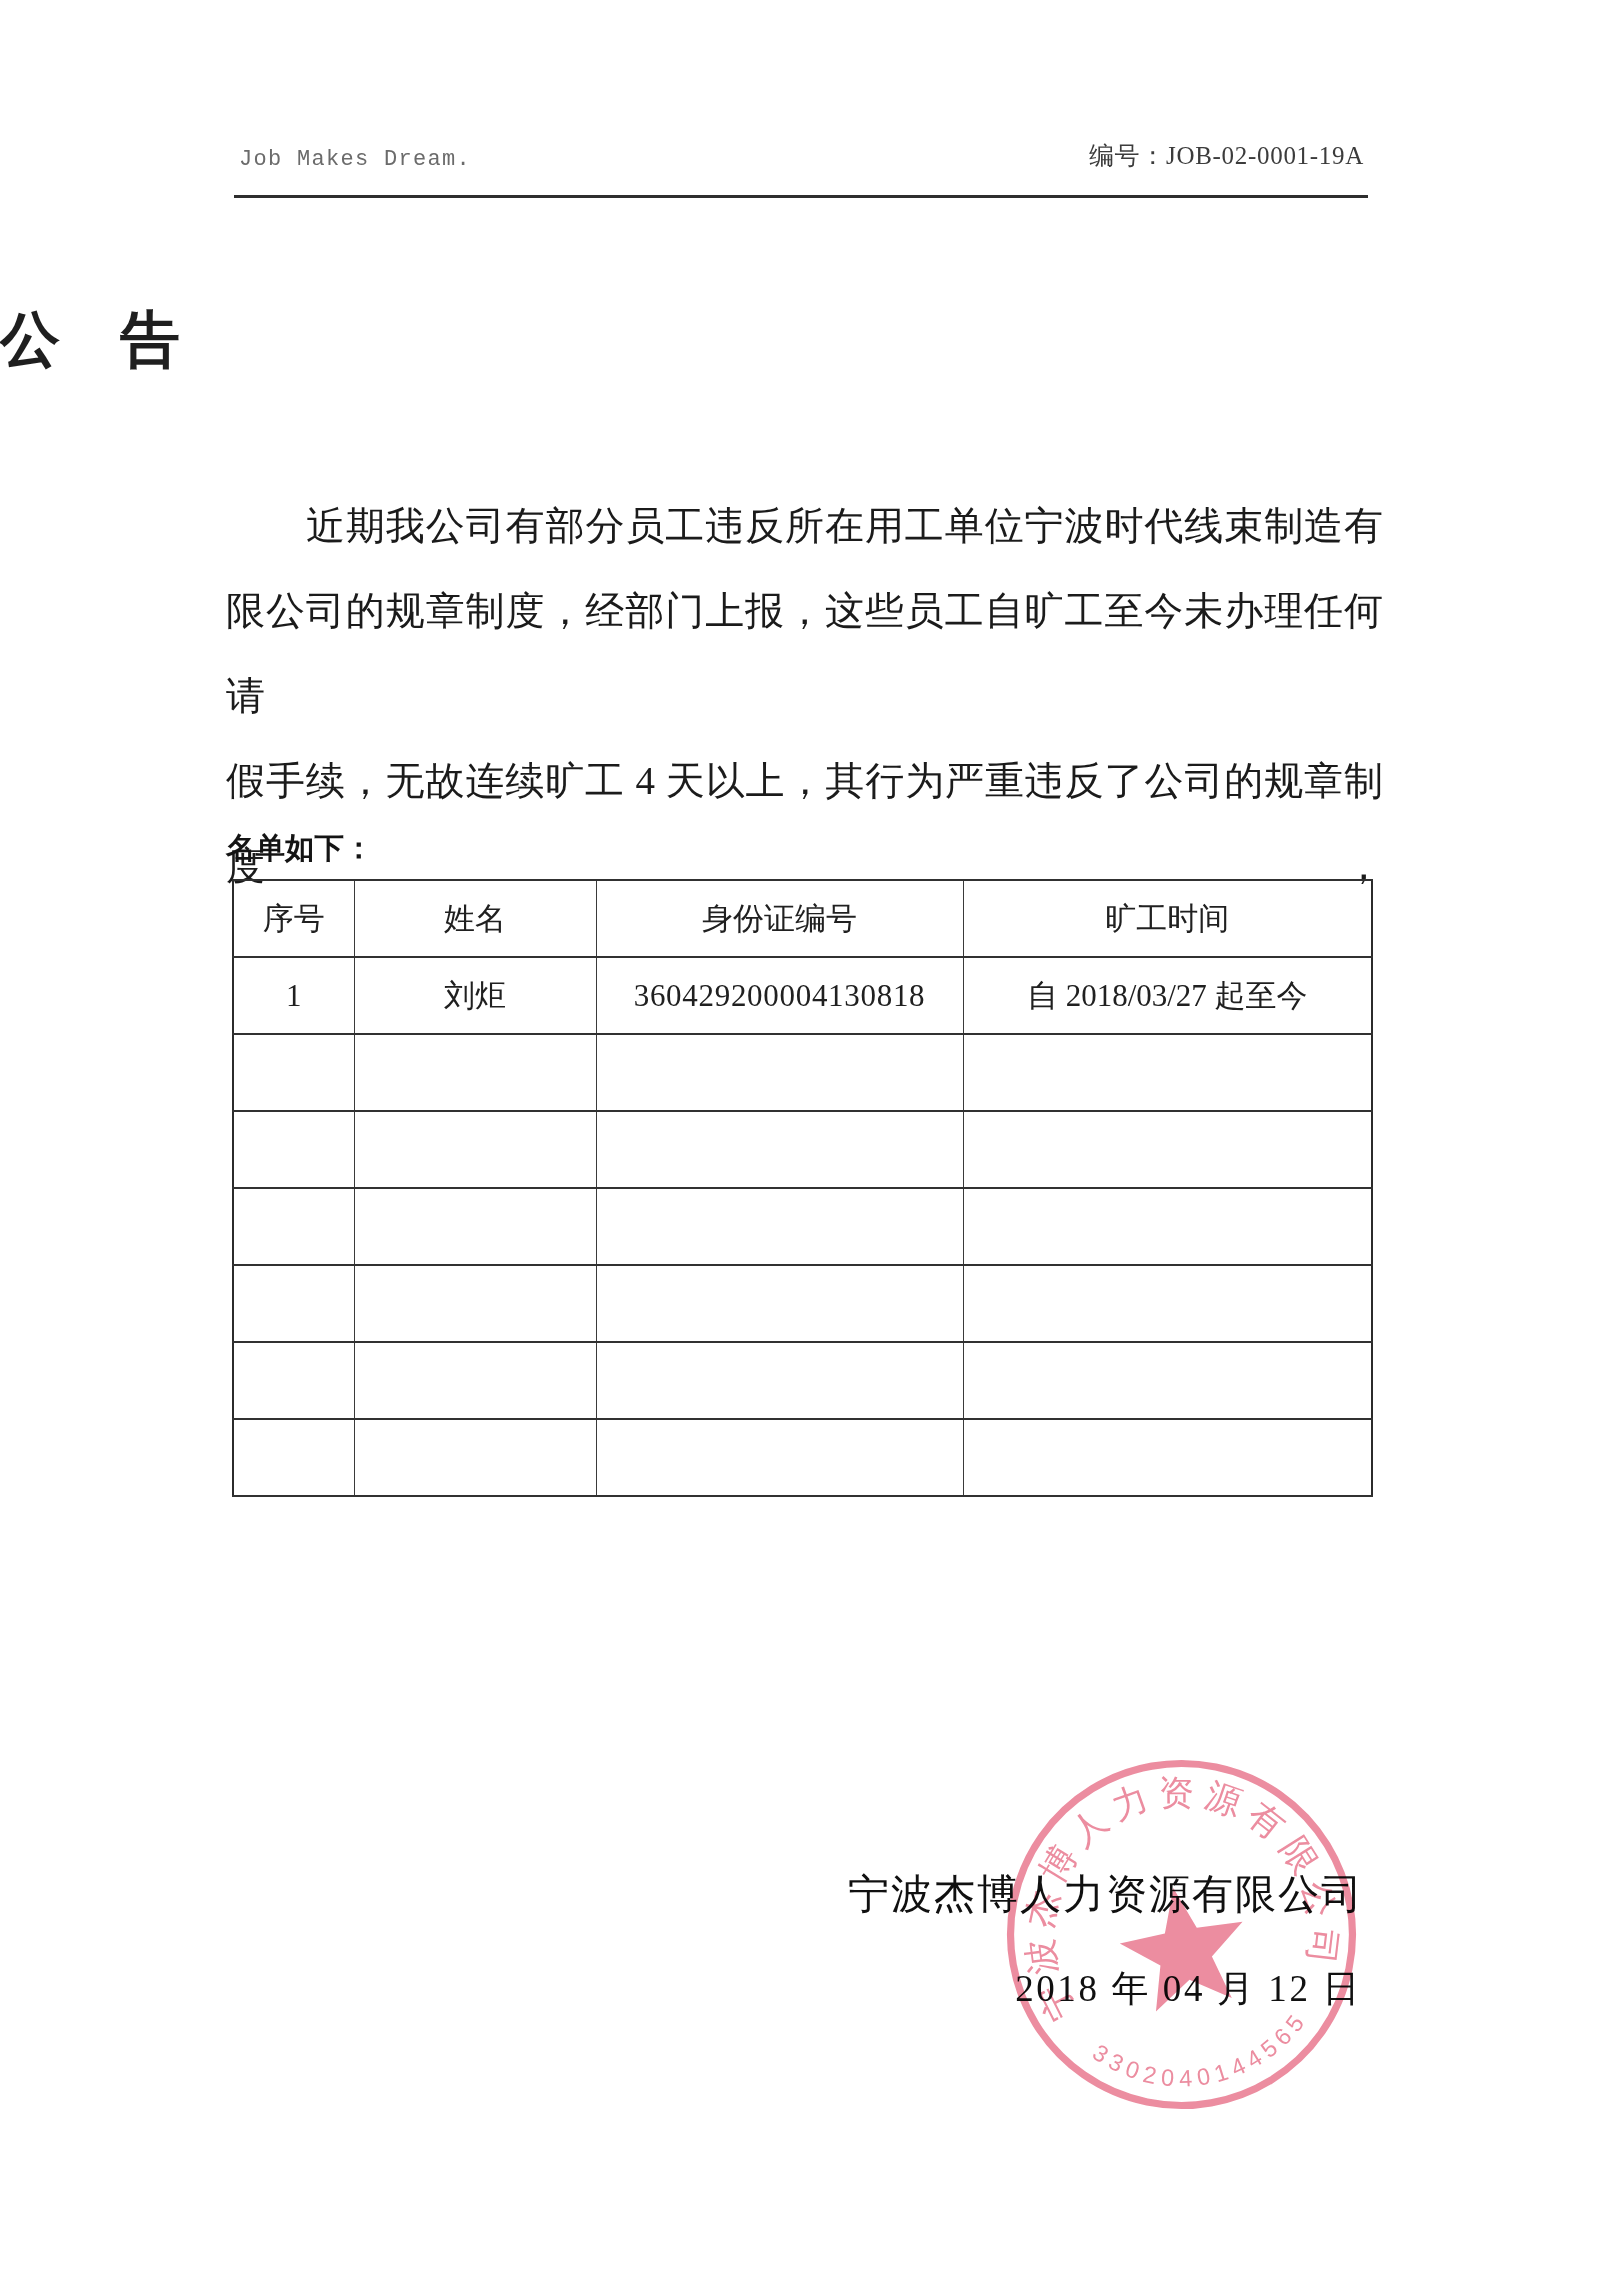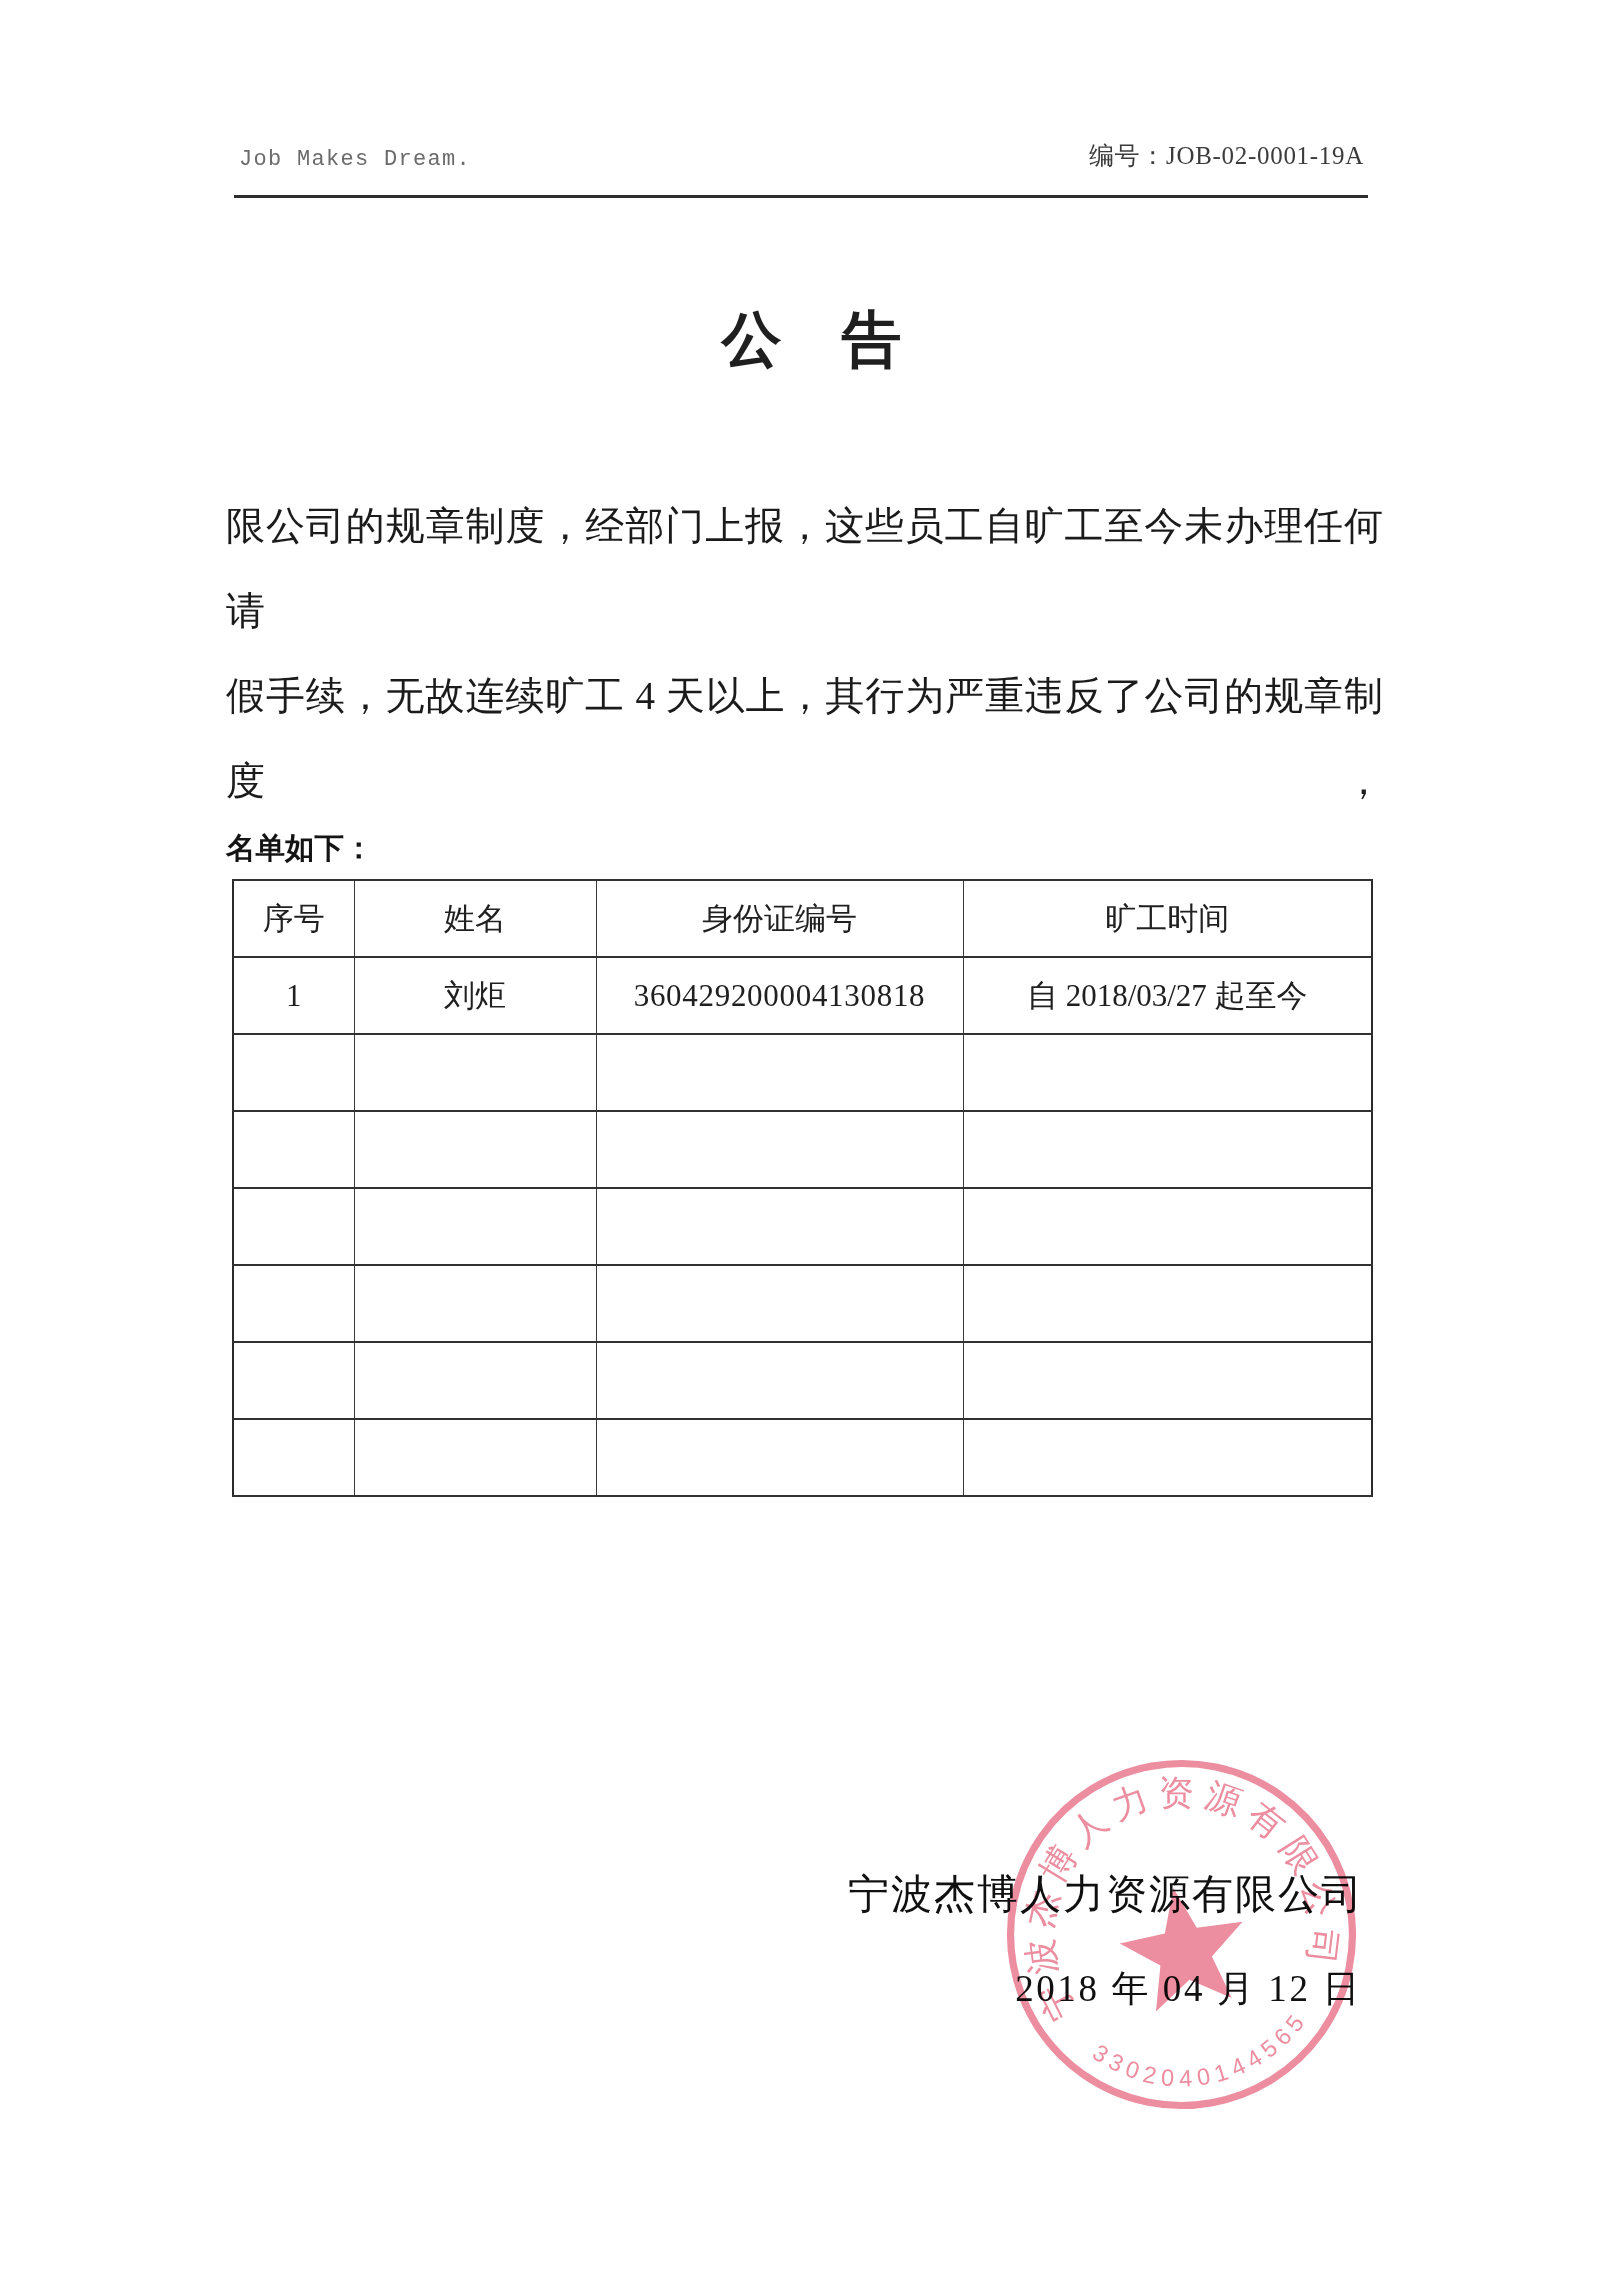--- a/index.html
+++ b/index.html
@@ -26,21 +26,21 @@
     text-align:right;
   }
   .head-rule{
     left:234px;top:195px;width:1134px;height:2.6px;
     background:#2e2e2e;
   }
 
   
   .doc-title{
     left:0;top:300px;width:1623px;
-    text-align:center;
+    text-align:left;
     font-family:"Liberation Sans",sans-serif;
     font-weight:bold;font-size:60px;color:#1f1f1f;
   }
 
   
   .body-par{
     left:226px;top:483px;width:1157px;
     font-size:39px;line-height:85px;color:#1b1b1b;
   }
   .body-par .bline{white-space:nowrap;}
@@ -91,20 +91,21 @@
 </head>
 <body>
 
 <div class="abs slogan">Job Makes Dream.</div>
 <div class="abs doc-no">编号：JOB-02-0001-19A</div>
 <div class="abs head-rule"></div>
 
 <div class="abs doc-title">公　告</div>
 
 <div class="abs body-par">
+  <div class="bline jline indent">近期我公司有部分员工违反所在用工单位宁波时代线束制造有</div>
   <div class="bline jline">限公司的规章制度，经部门上报，这些员工自旷工至今未办理任何请</div>
   <div class="bline jline">假手续，无故连续旷工 4 天以上，其行为严重违反了公司的规章制度，</div>
 </div>
 
 <div class="abs list-label">名单如下：</div>
 
 <table class="abs roster">
   <colgroup>
     <col style="width:121px">
       <col style="width:242px">

